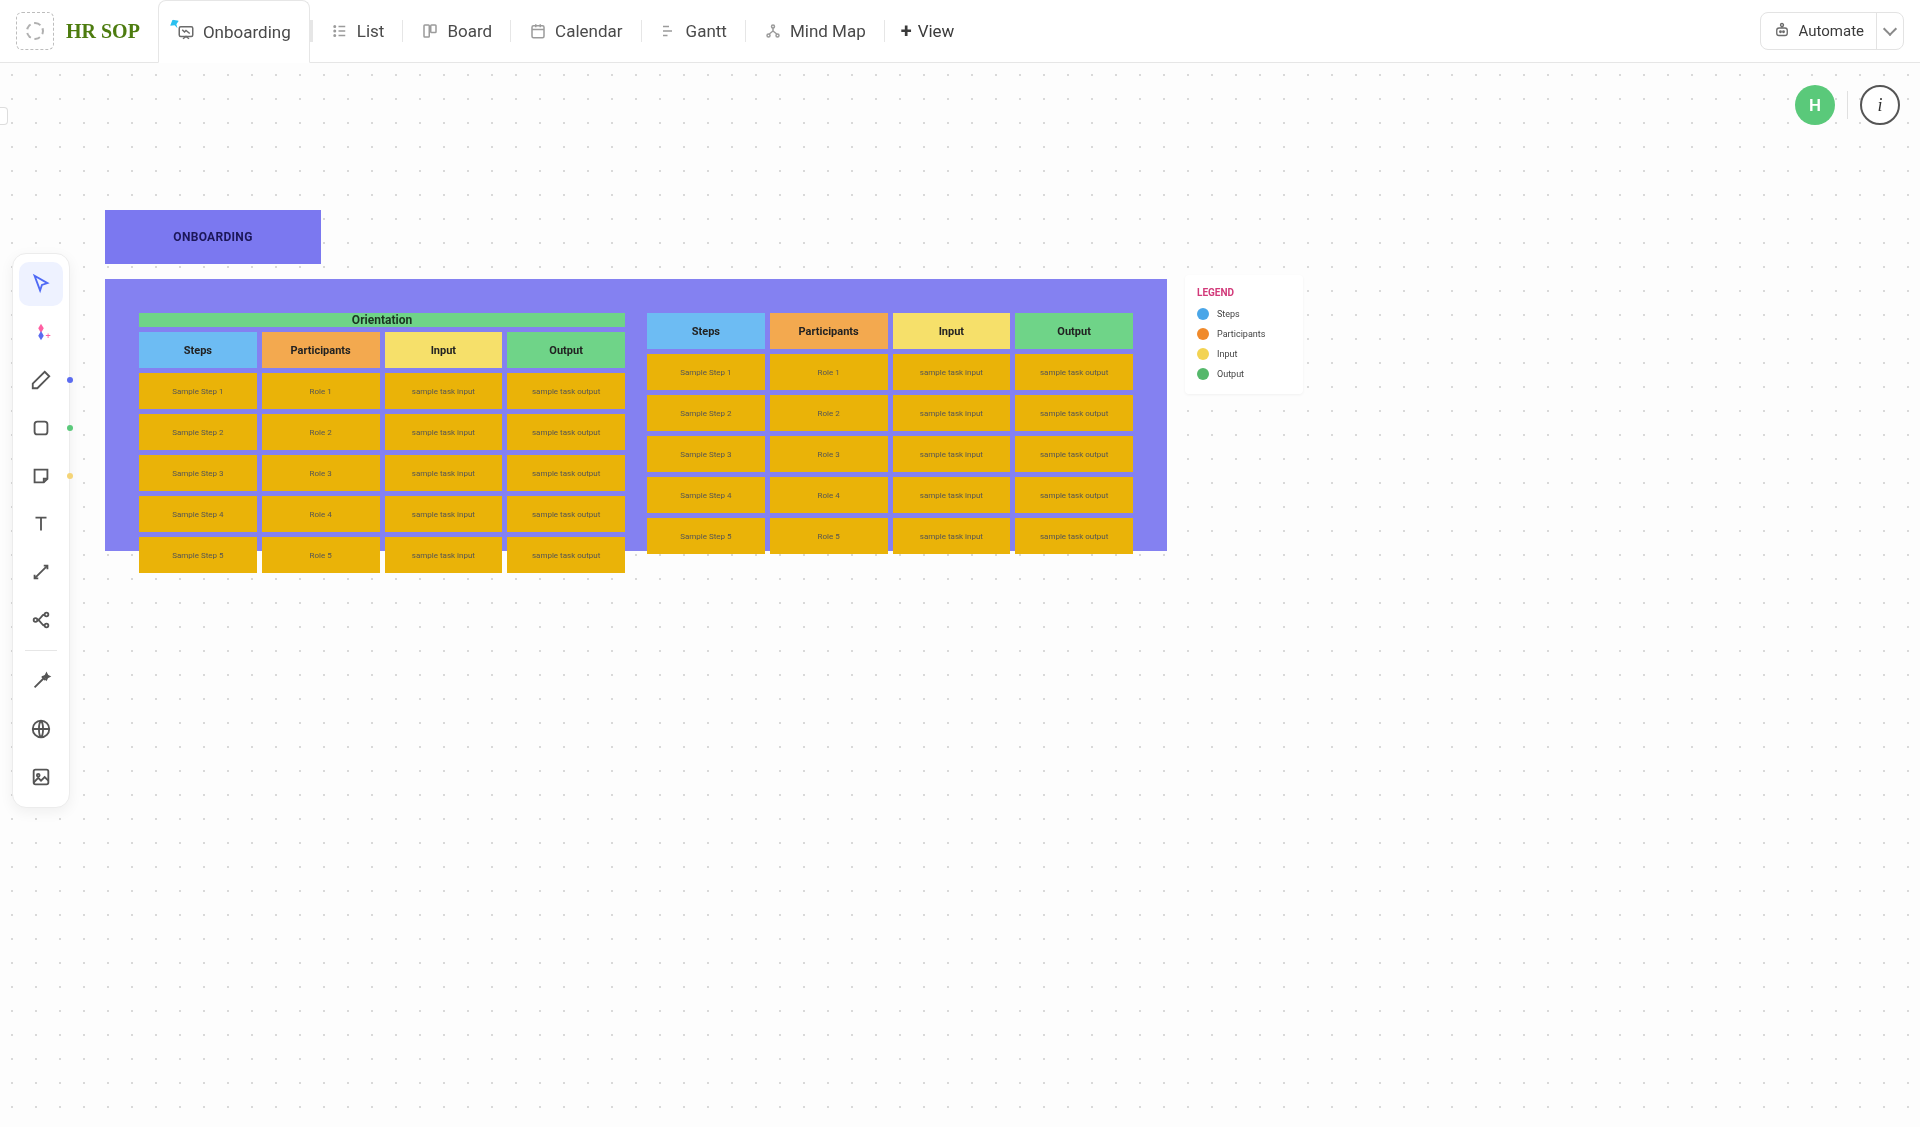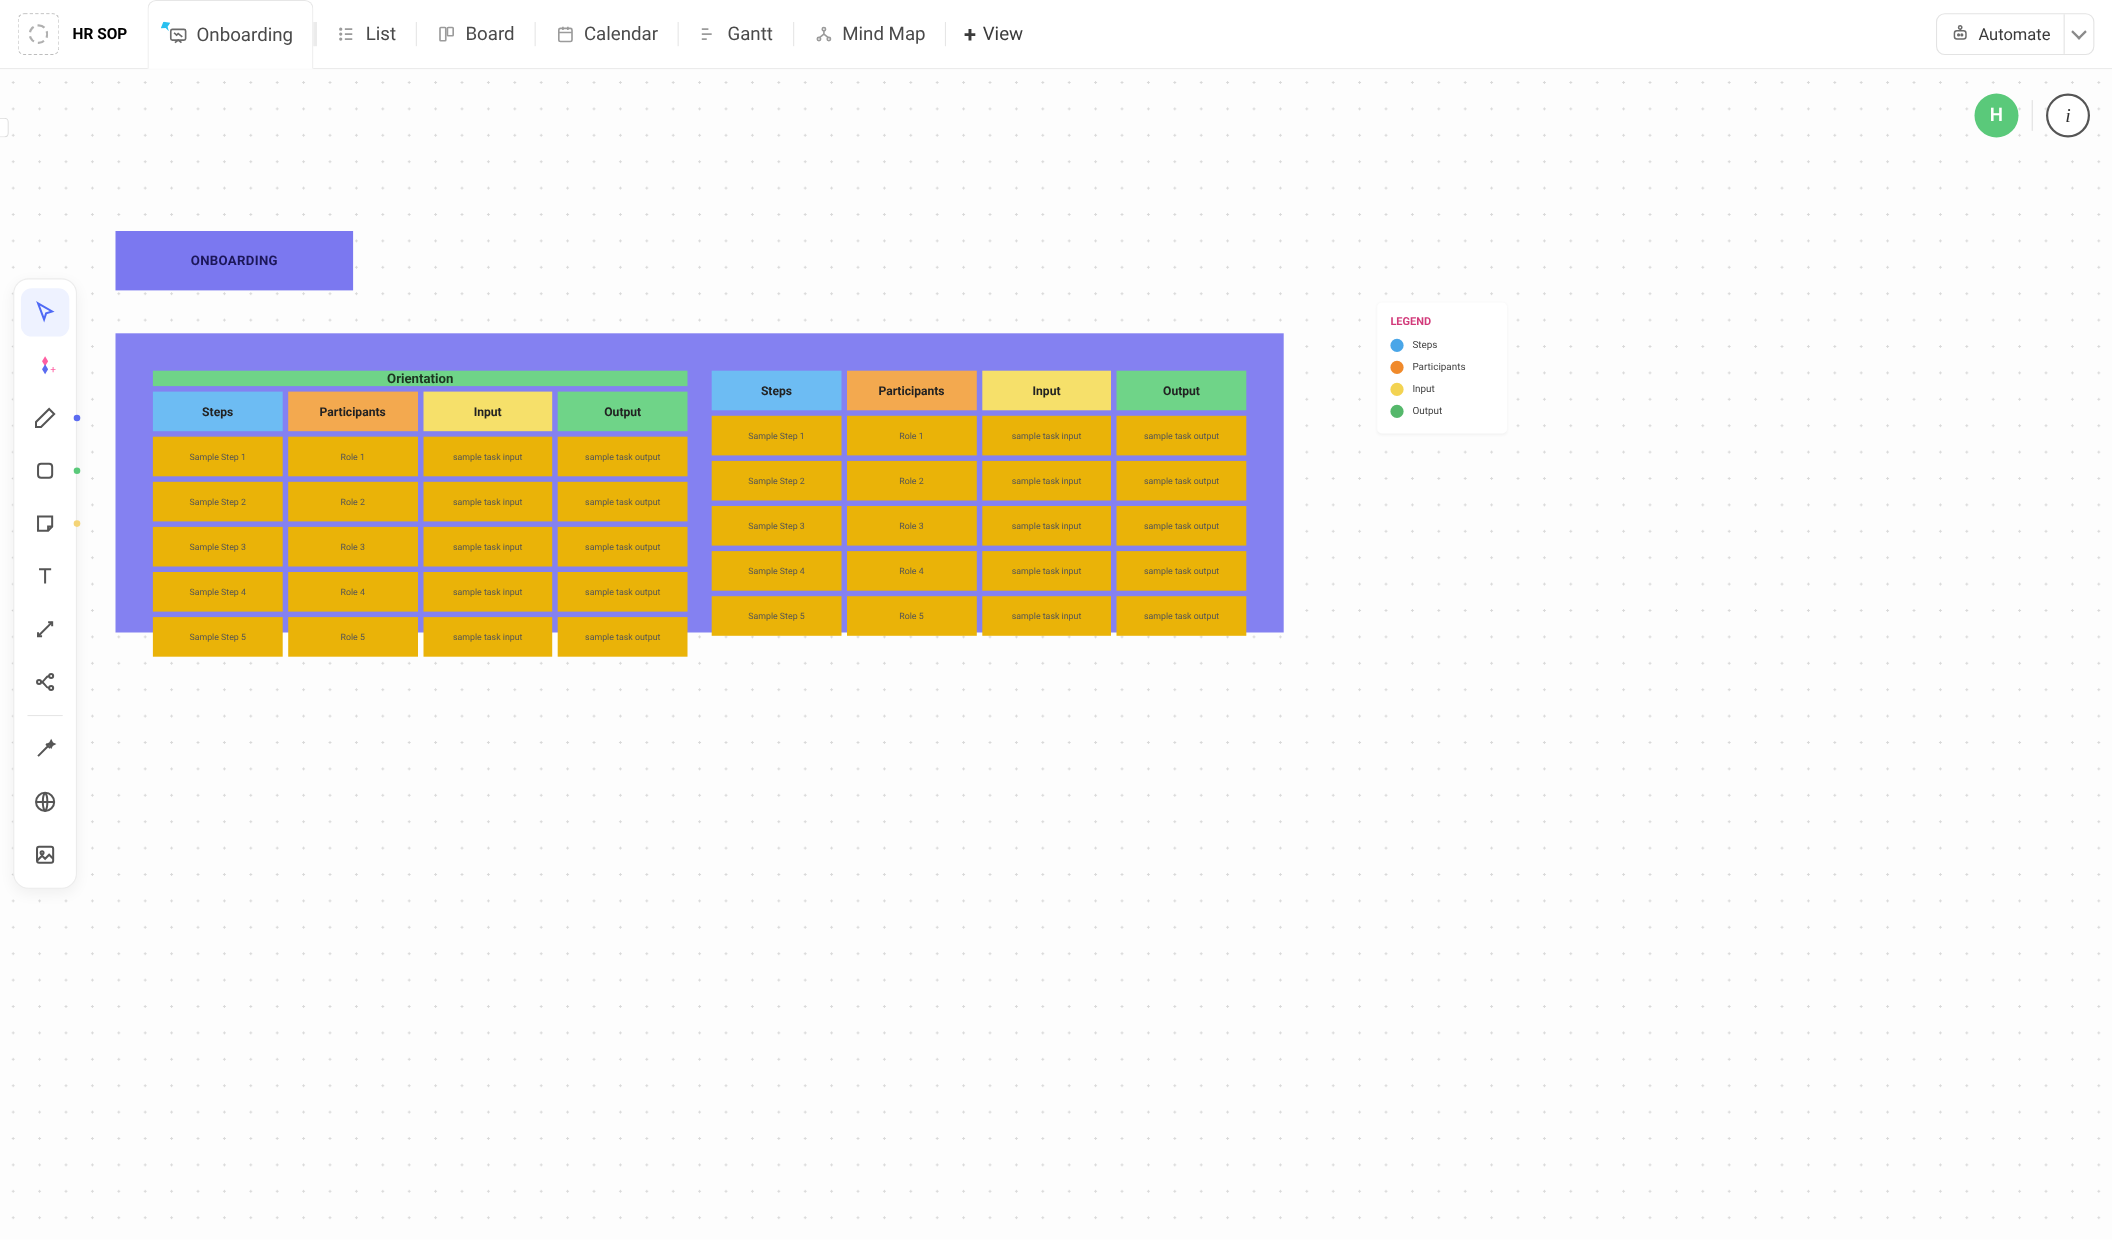--- a/index.html
+++ b/index.html
@@ -16,21 +16,21 @@
     background: #fff;
   }
   .app-icon {
     width: 38px; height: 38px;
     border: 1px dashed #bdbdbd;
     border-radius: 6px;
     margin-right: 12px;
     display:flex;align-items:center;justify-content:center;
   }
   .app-icon-inner { width:18px;height:18px;border:2px dashed #b0b0b0;border-radius:50%; }
-  .page-title { font-size: 14px; font-weight: 700; color: #000000; margin-right: 18px; white-space:nowrap;}
+  .page-title { font-size: 20px; font-weight: 700; color: #4d7c0f; margin-right: 18px; white-space:nowrap;font-family:Liberation Serif, serif;}
   .tab {
     display: flex; align-items: center; gap: 8px;
     padding: 0 18px;
     height: 63px;
     font-size: 17px;
     color: #4a4a4a;
     cursor: pointer;
     position: relative;
   }
   .tab.active {
@@ -105,21 +105,21 @@
     display:flex;align-items:center;justify-content:center;
     color:#1c1759;font-weight:700;font-size:12px;letter-spacing:0.3px;
   }
 
   
   .board {
     position:absolute;left:105px;top:216px;
     width:1062px;height:272px;
     background:#8481f1;
     padding:34px 34px 34px 34px;
-    display:flex;gap:22px;margin-top:24px;
+    display:flex;gap:22px;
   }
   .section { flex:1;display:flex;flex-direction:column;gap:5px; }
   .section-title {
     background:#6fd488;height:36px;
     display:flex;align-items:center;justify-content:center;
     font-weight:700;font-size:12px;color:#1c3520;
   }
   .col-headers { display:flex;gap:5px; }
   .col-h {
     flex:1;height:36px;display:flex;align-items:center;justify-content:center;
@@ -128,21 +128,21 @@
   .c-steps{background:#6dbcf3;} .c-part{background:#f3a94f;} .c-input{background:#f6e06a;} .c-output{background:#6fd488;}
   .row { display:flex;gap:5px; }
   .cell {
     flex:1;height:36px;background:#eab308;
     display:flex;align-items:center;justify-content:center;
     font-size:8px;color:#555;
   }
 
   
   .legend {
-    position:absolute;left:1252px;top:212px;
+    position:absolute;left:1185px;top:212px;
     width:118px;background:#fff;border-radius:4px;
     padding:12px 12px 14px 12px;
     box-shadow:0 1px 3px rgba(0,0,0,0.05);
     font-size:9px;
   }
   .legend-title{color:#d23a7a;font-weight:700;font-size:10px;margin-bottom:10px;}
   .legend-row{display:flex;align-items:center;gap:8px;margin-bottom:8px;color:#444;}
   .legend-row:last-child{margin-bottom:0;}
   .legend-dot{width:12px;height:12px;border-radius:50%;}
 

